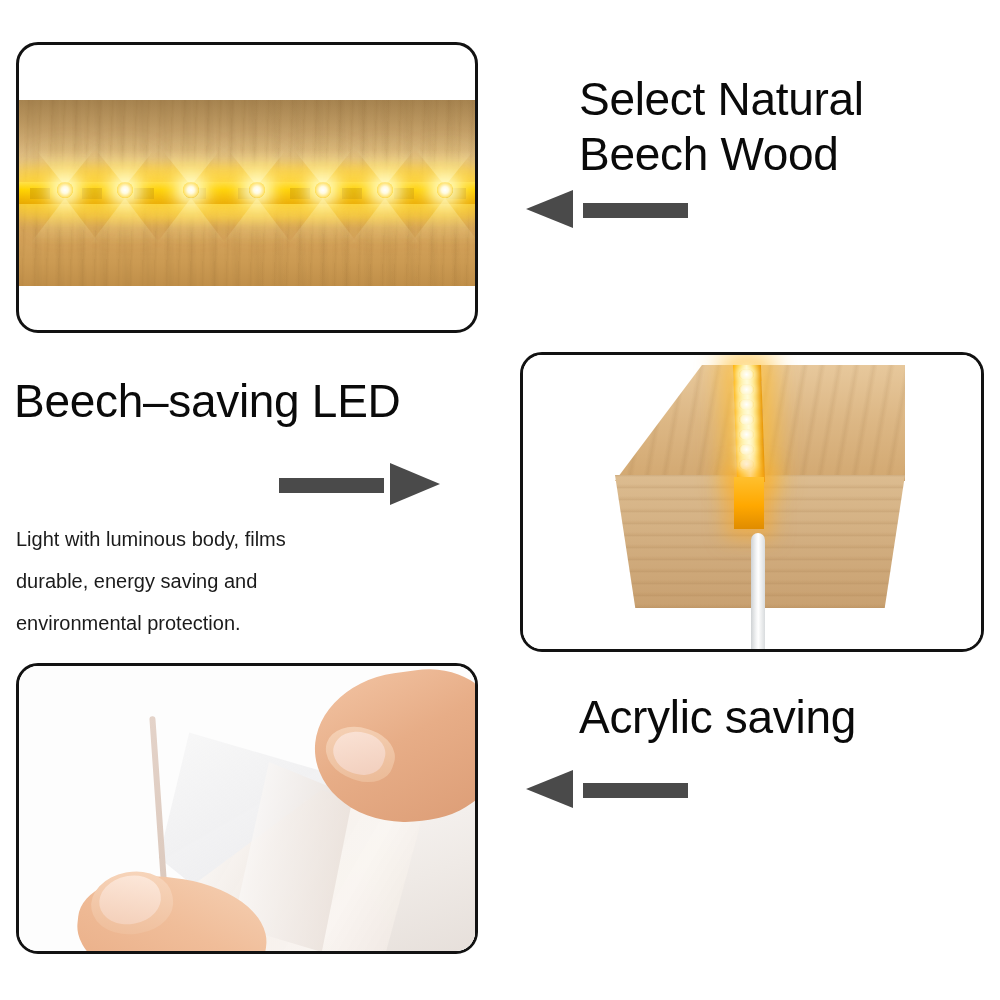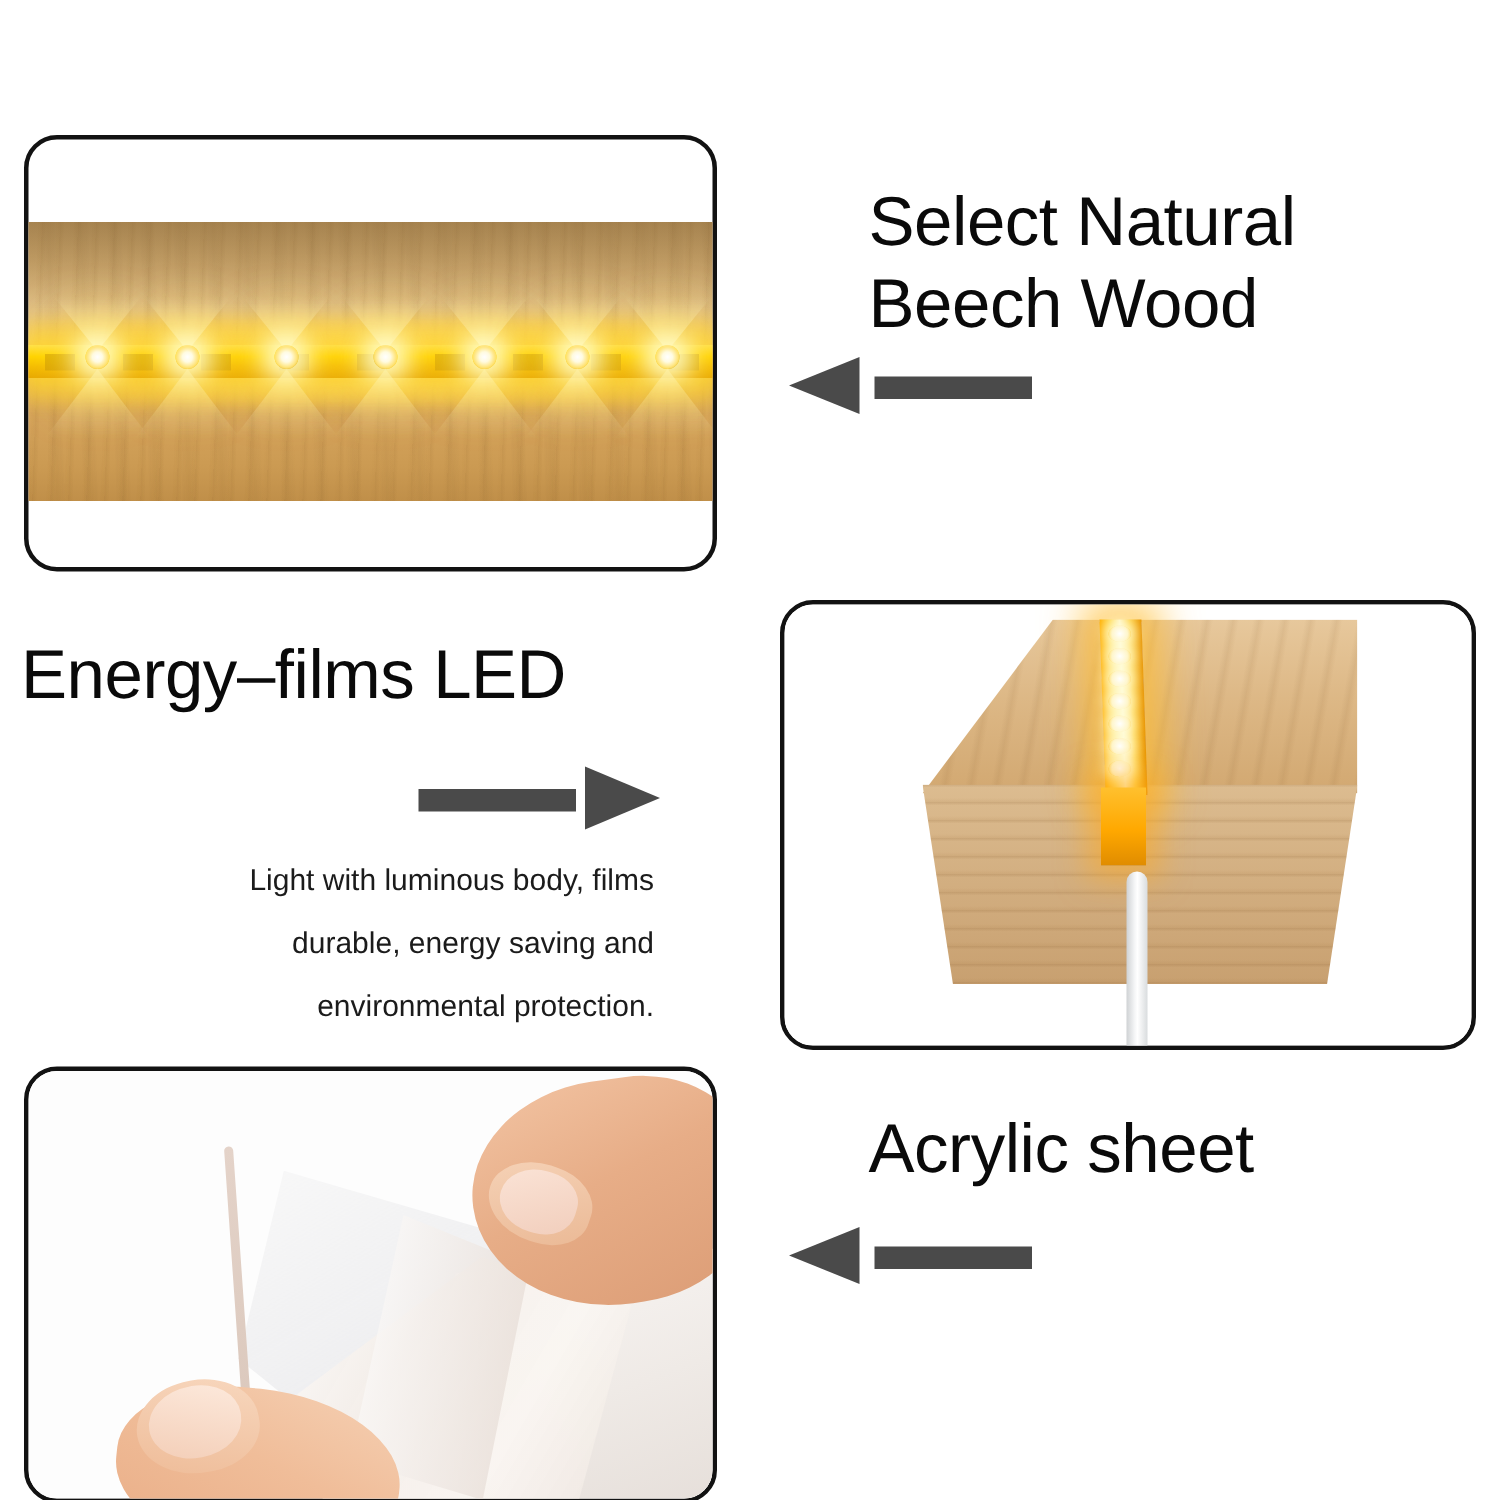--- a/index.html
+++ b/index.html
@@ -4,21 +4,21 @@
 <style>
   html,body{margin:0;padding:0;}
   body{
     width:1000px;height:1000px;
     background:#ffffff;
     font-family:"Liberation Sans", sans-serif;
     position:relative;
     overflow:hidden;
     -webkit-font-smoothing:antialiased;
   }
-  .stage{position:absolute;left:0;top:0;width:1000px;height:816px;margin-top:48px;}
+  .stage{position:absolute;left:0;top:0;width:1000px;height:816px;}
 
   
   .card{
     position:absolute;
     border:3px solid #121212;
     border-radius:22px;
     background:#ffffff;
     overflow:hidden;
     box-sizing:border-box;
   }
@@ -229,21 +229,21 @@
     position:absolute;
     color:#1b1b1b;
     font-size:20px;
     line-height:42px;
     font-weight:400;
     white-space:pre-line;
   }
   #head-wood{left:579px;top:72px;width:400px;}
   #sub-wood{left:581px;top:252px;width:400px;}
   #head-led{left:14px;top:374px;width:500px;}
-  #sub-led{left:16px;top:518px;width:420px;text-align:right;}
+  #sub-led{left:16px;top:518px;width:420px;}
   #head-acrylic{left:579px;top:690px;width:400px;}
   #sub-acrylic{left:581px;top:835px;width:400px;}
 </style>
 </head>
 <body>
 
 <div class="stage">
 
   <div class="card" id="card-led">
     <div class="led-photo">
@@ -329,20 +329,20 @@
   </div>
 
   <div class="arrow arrow-left" id="arrow-acrylic">
     <div class="head"></div>
     <div class="bar"></div>
   </div>
 
   <div class="heading" id="head-wood">Select Natural
 Beech Wood</div>
 
-  <div class="heading" id="head-led">Energy–films LED</div>
+  <div class="heading" id="head-led">Beech–saving LED</div>
   <div class="subtext" id="sub-led">Light with luminous body,  films
 durable,  energy saving and
 environmental protection.</div>
 
-  <div class="heading" id="head-acrylic">Acrylic sheet</div>
+  <div class="heading" id="head-acrylic">Acrylic saving</div>
 
 </div>
 
 </body></html>

